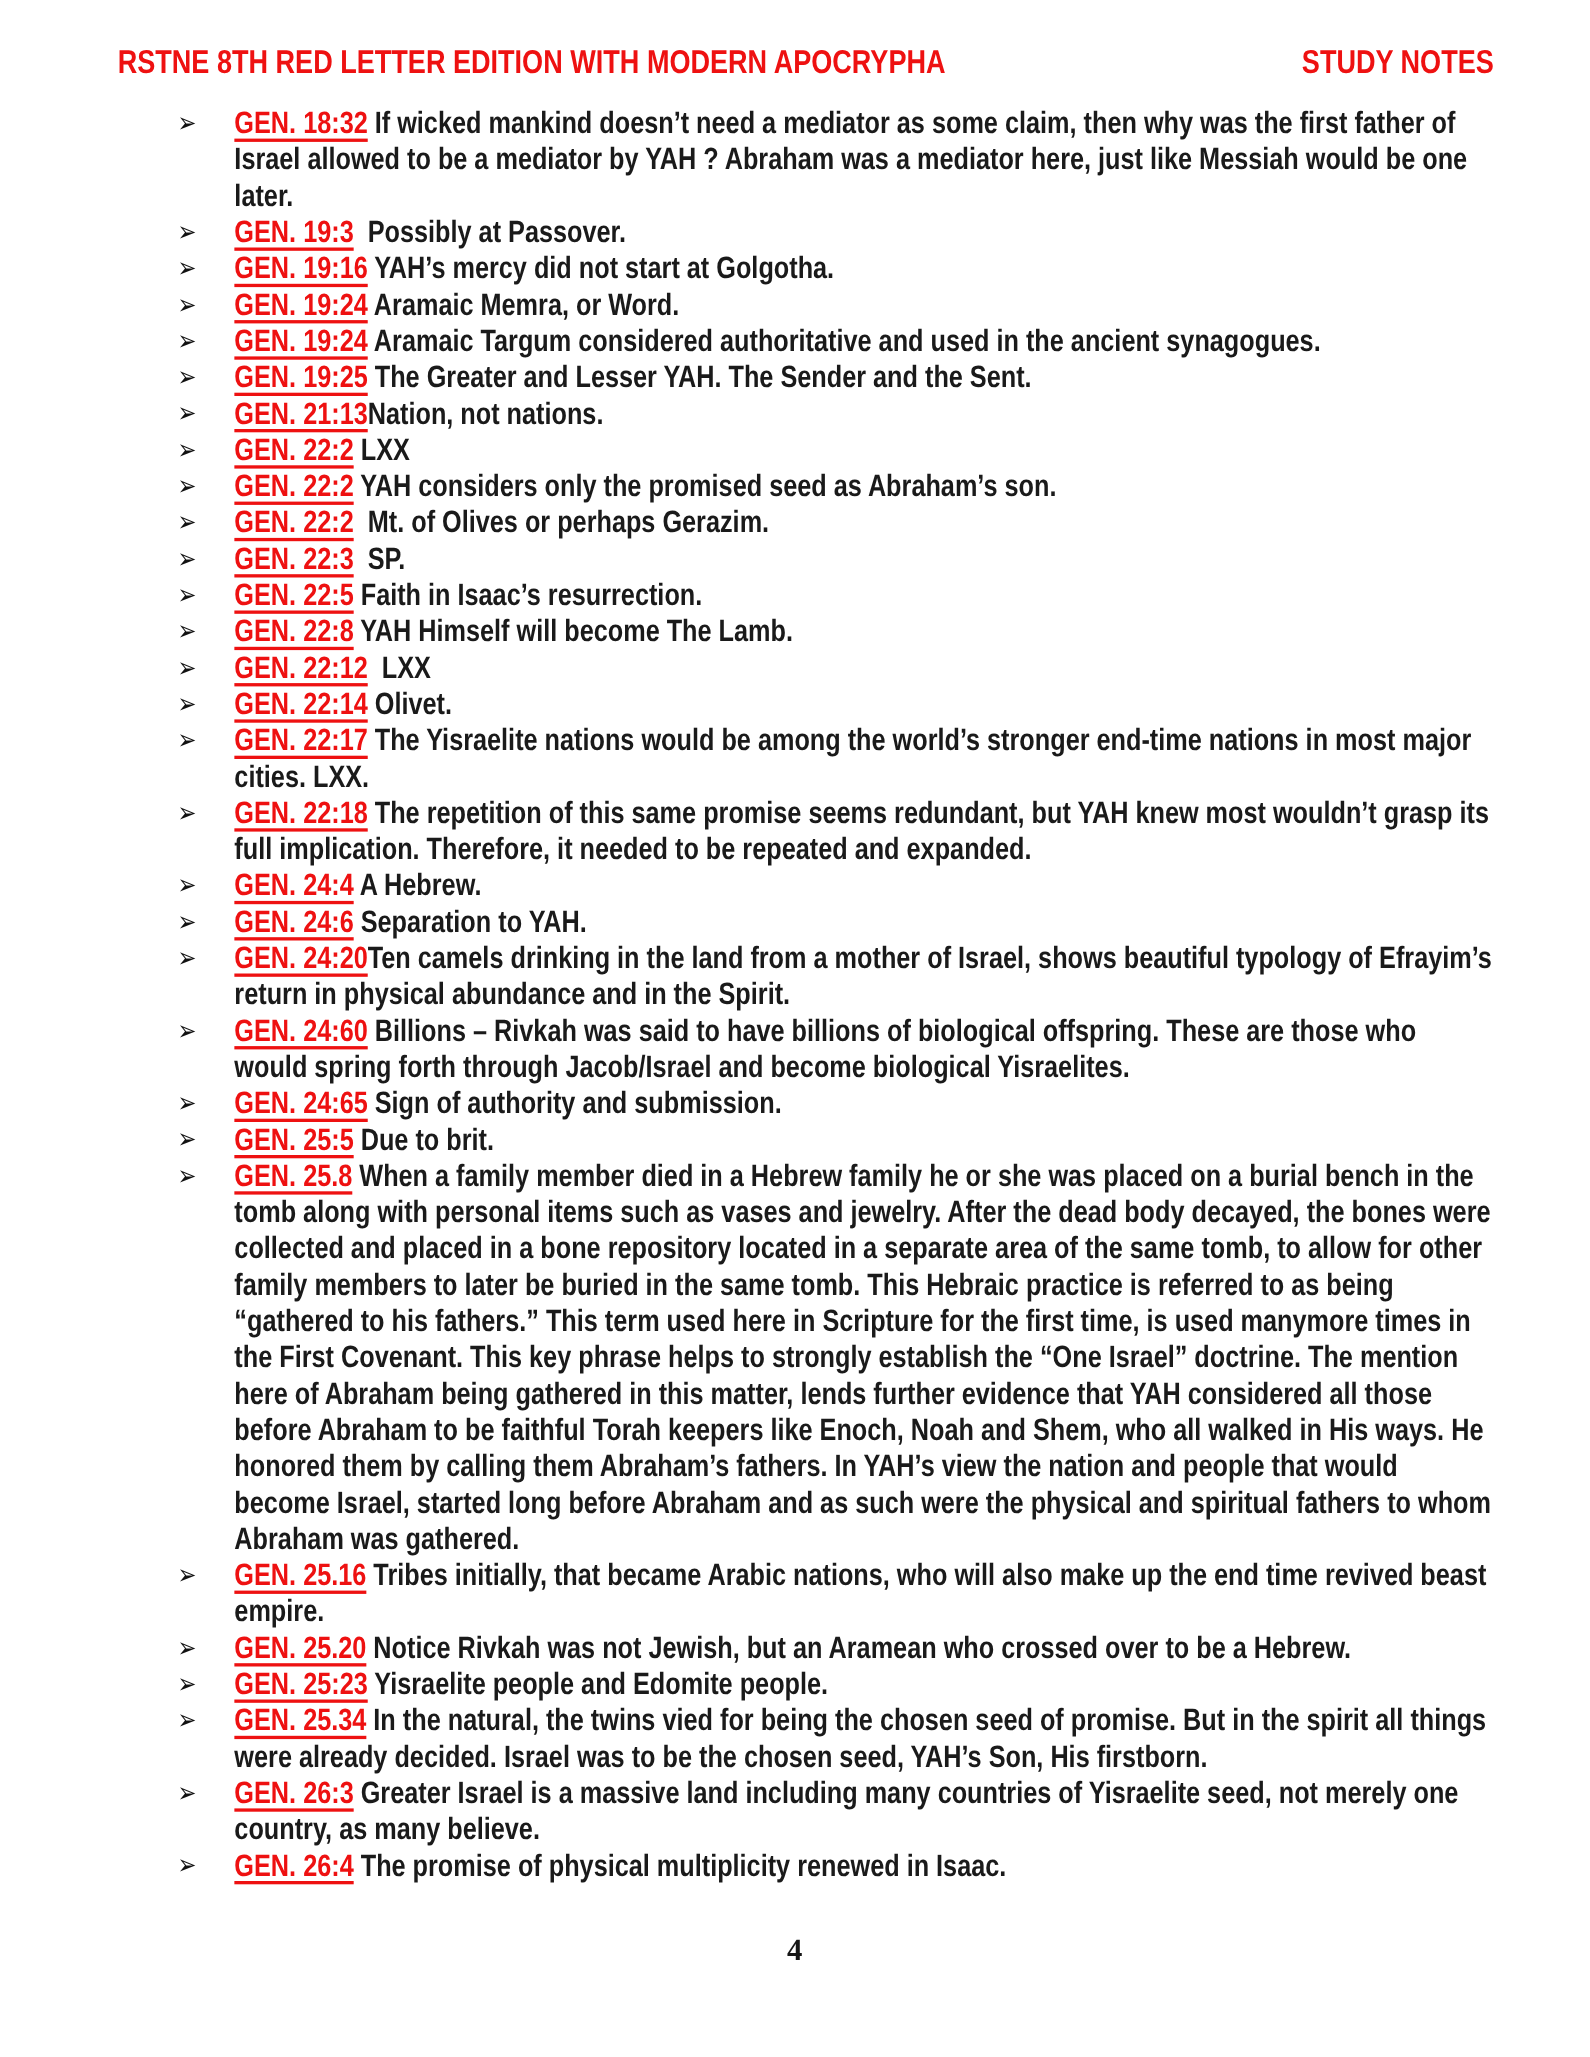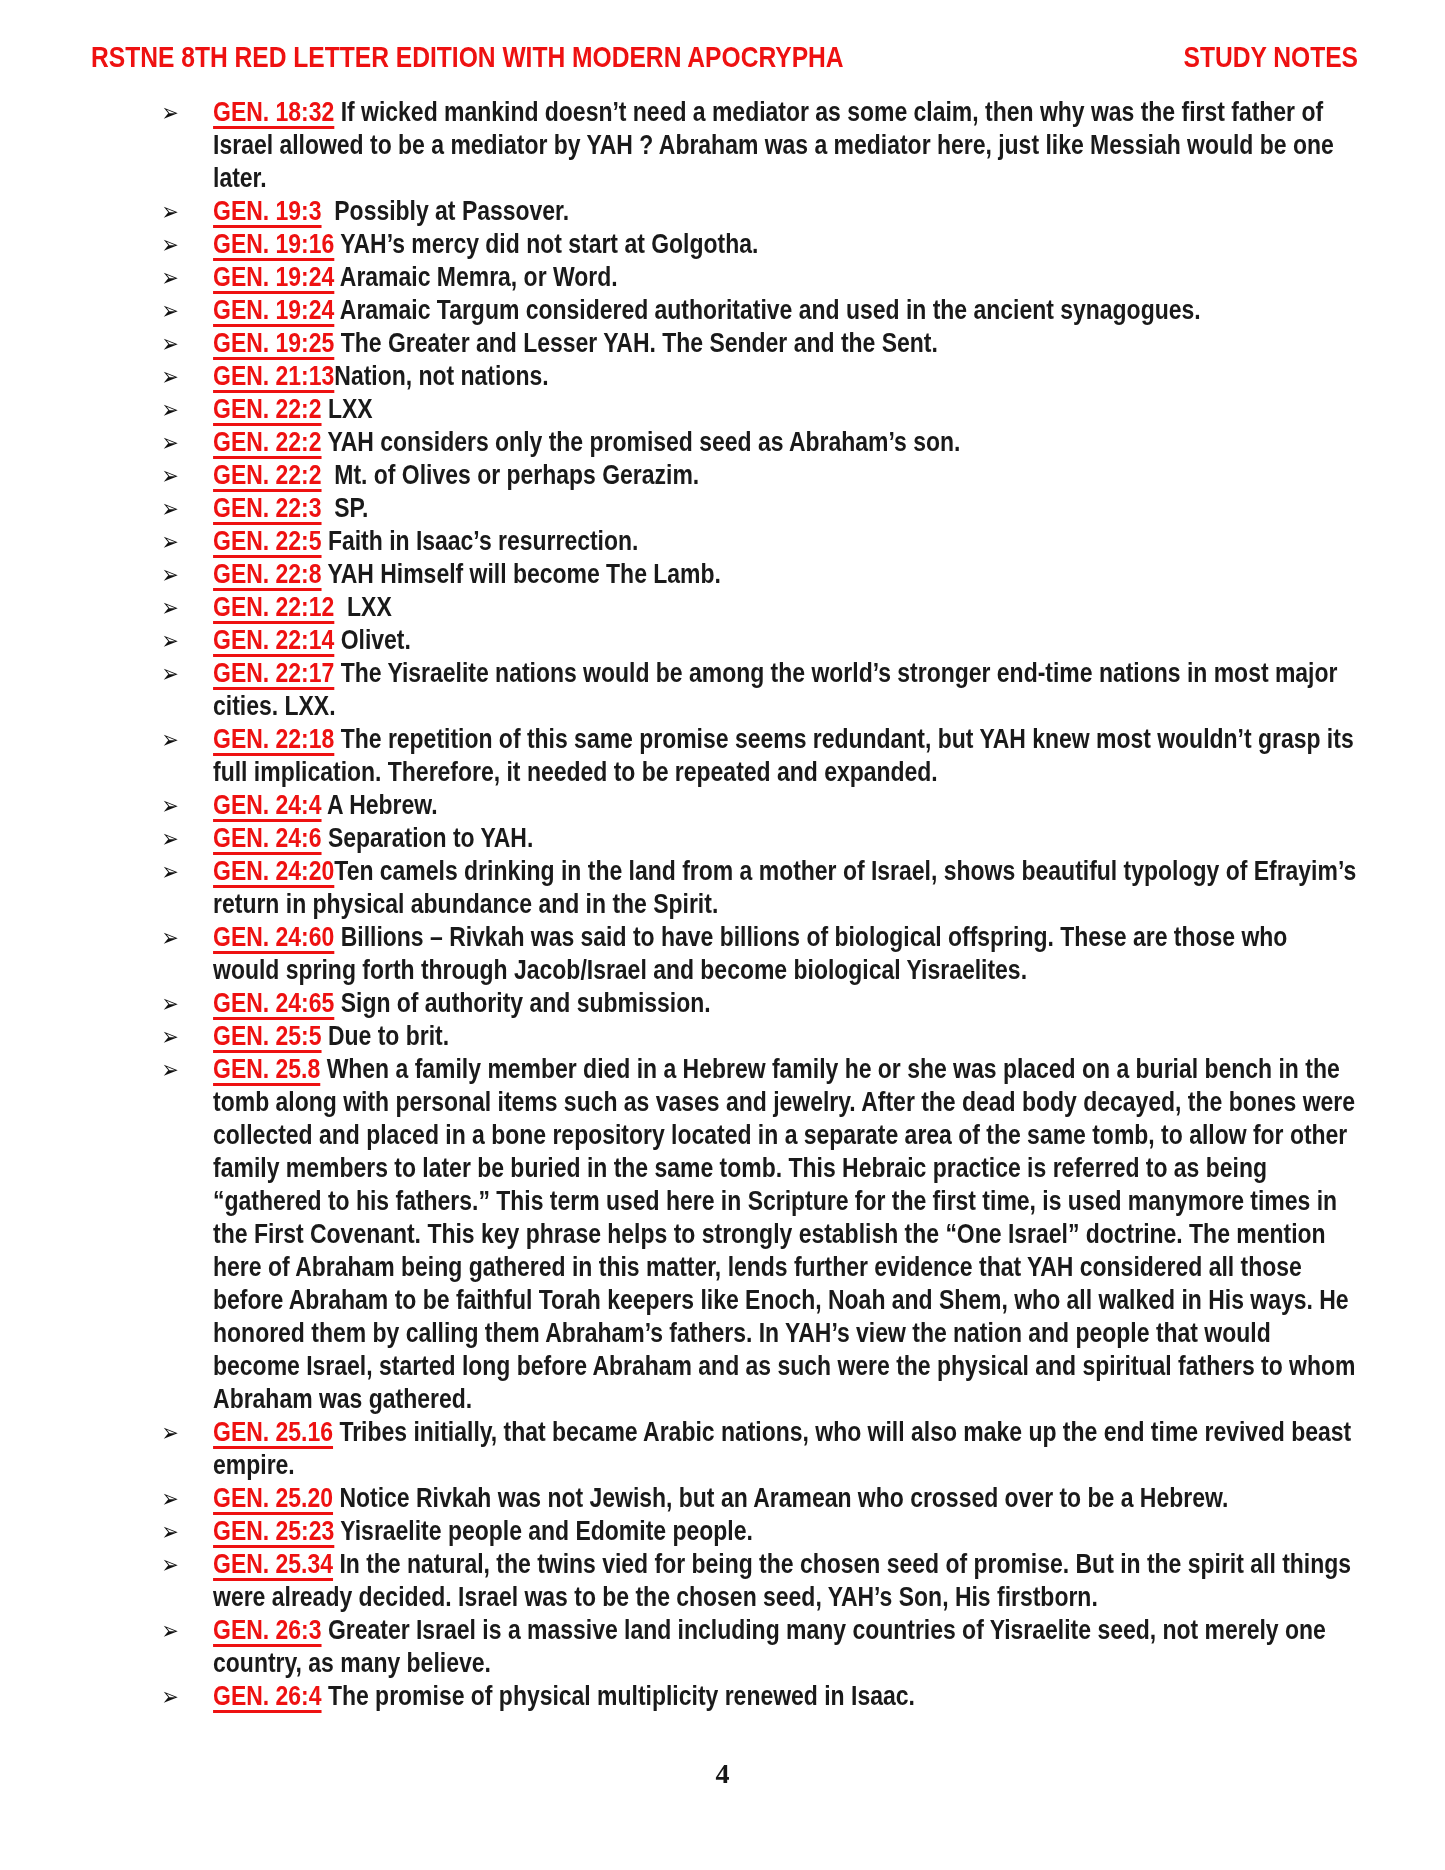--- a/index.html
+++ b/index.html
@@ -15,21 +15,21 @@
     background: #ffffff;
     overflow: hidden;
     font-family: "Liberation Sans", sans-serif;
     font-weight: bold;
     color: var(--ink);
   }
   
   .header {
     position: absolute;
     top: 40px;
-    left: 91px;
+    left: 107px;
     right: 87px;
   }
   .header-inner {
     transform: scaleX(0.82);
     transform-origin: 0 0;
     width: calc(100% / 0.82);
     display: flex;
     justify-content: space-between;
     font-size: 30px;
     line-height: 34px;

